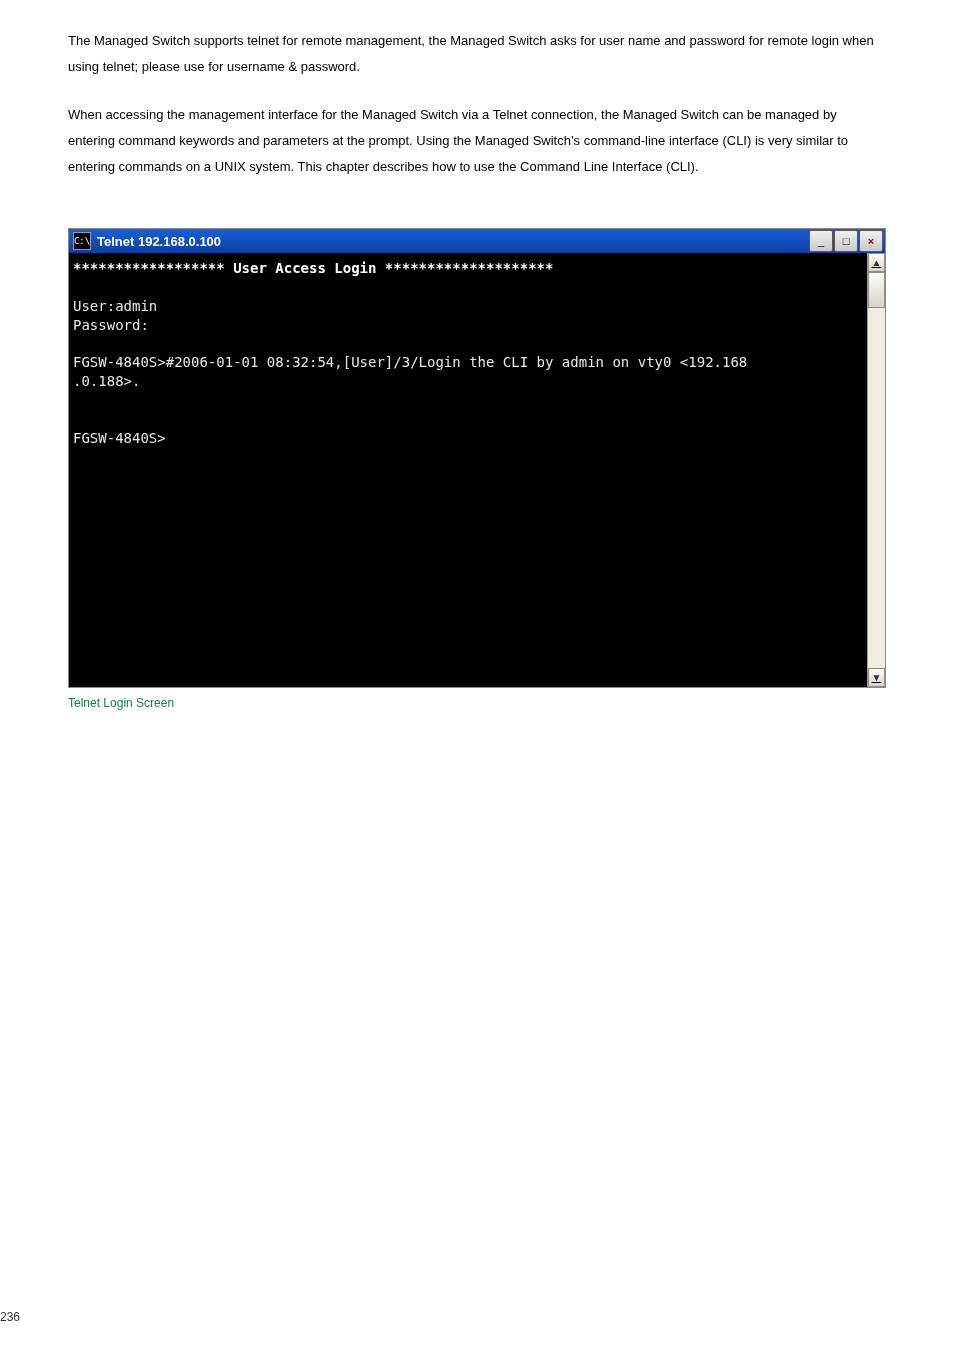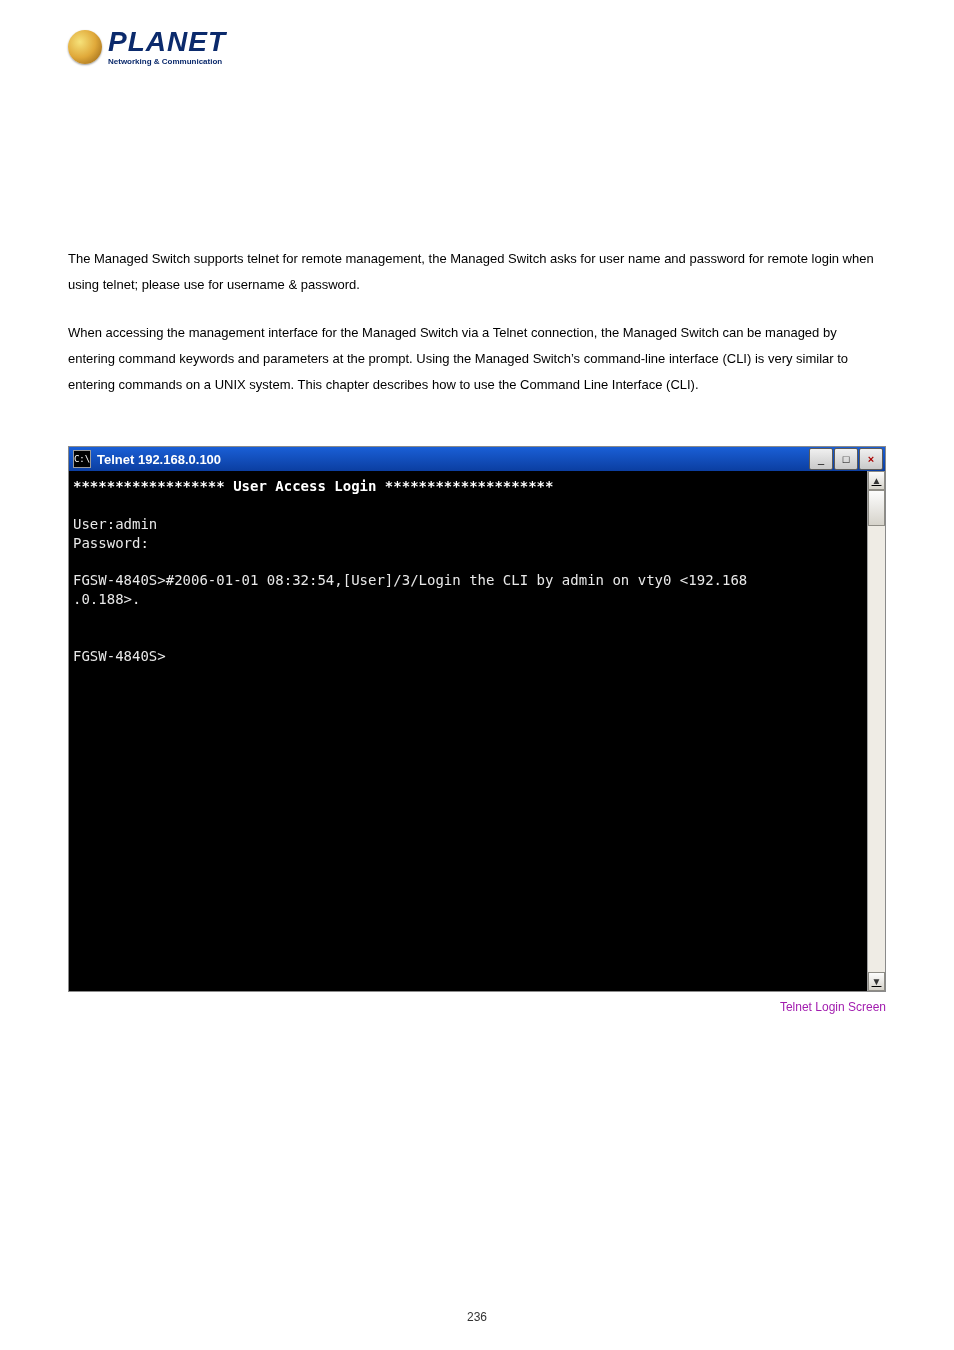--- a/index.html
+++ b/index.html
@@ -98,21 +98,21 @@
     background: linear-gradient(#f0f0f0, #c9c9c9);
     border: 1px solid #5a5a5a;
     border-radius: 2px;
     display:flex; align-items:center; justify-content:center;
     font-size: 11px;
     color:#000;
   }
   .win-btn.close { color:#a00; font-weight:700; }
   .terminal-area {
     display:flex;
-    height: 520px;
+    height: 434px;
     text-decoration: underline;
   }
   .terminal {
     flex: 1 1 auto;
     background:#000;
     color: #e8e8e8;
     font-family: "Lucida Console", Consolas, monospace;
     font-size: 14px;
     line-height: 1.35;
     padding: 6px 4px 4px 4px;
@@ -143,46 +143,39 @@
   .sb-thumb {
     position:absolute;
     top:0; left:0; right:0;
     height:34px;
     background: linear-gradient(#fdfdfd,#d6d3cb);
     border:1px solid #8f8d86;
   }
   .accent { color:#ffffff; font-weight:700; }
 
   .figure-caption {
-    text-align:right;
+    text-align:left;
     font-size:12px;
-    color:#a21caf;
+    color:#15803d;
     margin-top:8px;
   }
   .page-number {
     position:absolute;
     bottom:26px;
     left:0; right:0;
-    text-align:center;
+    text-align:left;
     font-size:12px;
     color:#333;
   }
 </style>
 </head>
 <body>
 
 <div class="page">
 
-  <div class="logo-region">
-    <div class="logo-mark"></div>
-    <div class="logo-text">
-      <div class="logo-brand">PLANET</div>
-      <div class="logo-tag">Networking &amp; Communication</div>
-    </div>
-  </div>
 
   <div class="body-text para2">
     <span>The Managed Switch supports telnet for remote management, the Managed Switch asks for user name and password for remote login when using telnet; please use </span><span class="cred-bold"></span><span> for username &amp; password.</span>
   </div>
 
   <div class="body-text para1">When accessing the management interface for the Managed Switch via a Telnet connection, the Managed Switch can be managed by entering command keywords and parameters at the prompt. Using the Managed Switch’s command-line interface (CLI) is very similar to entering commands on a UNIX system. This chapter describes how to use the Command Line Interface (CLI).</div>
 
   <div class="telnet-window">
     <div class="titlebar">
       <div class="titlebar-icon">C:\</div>

